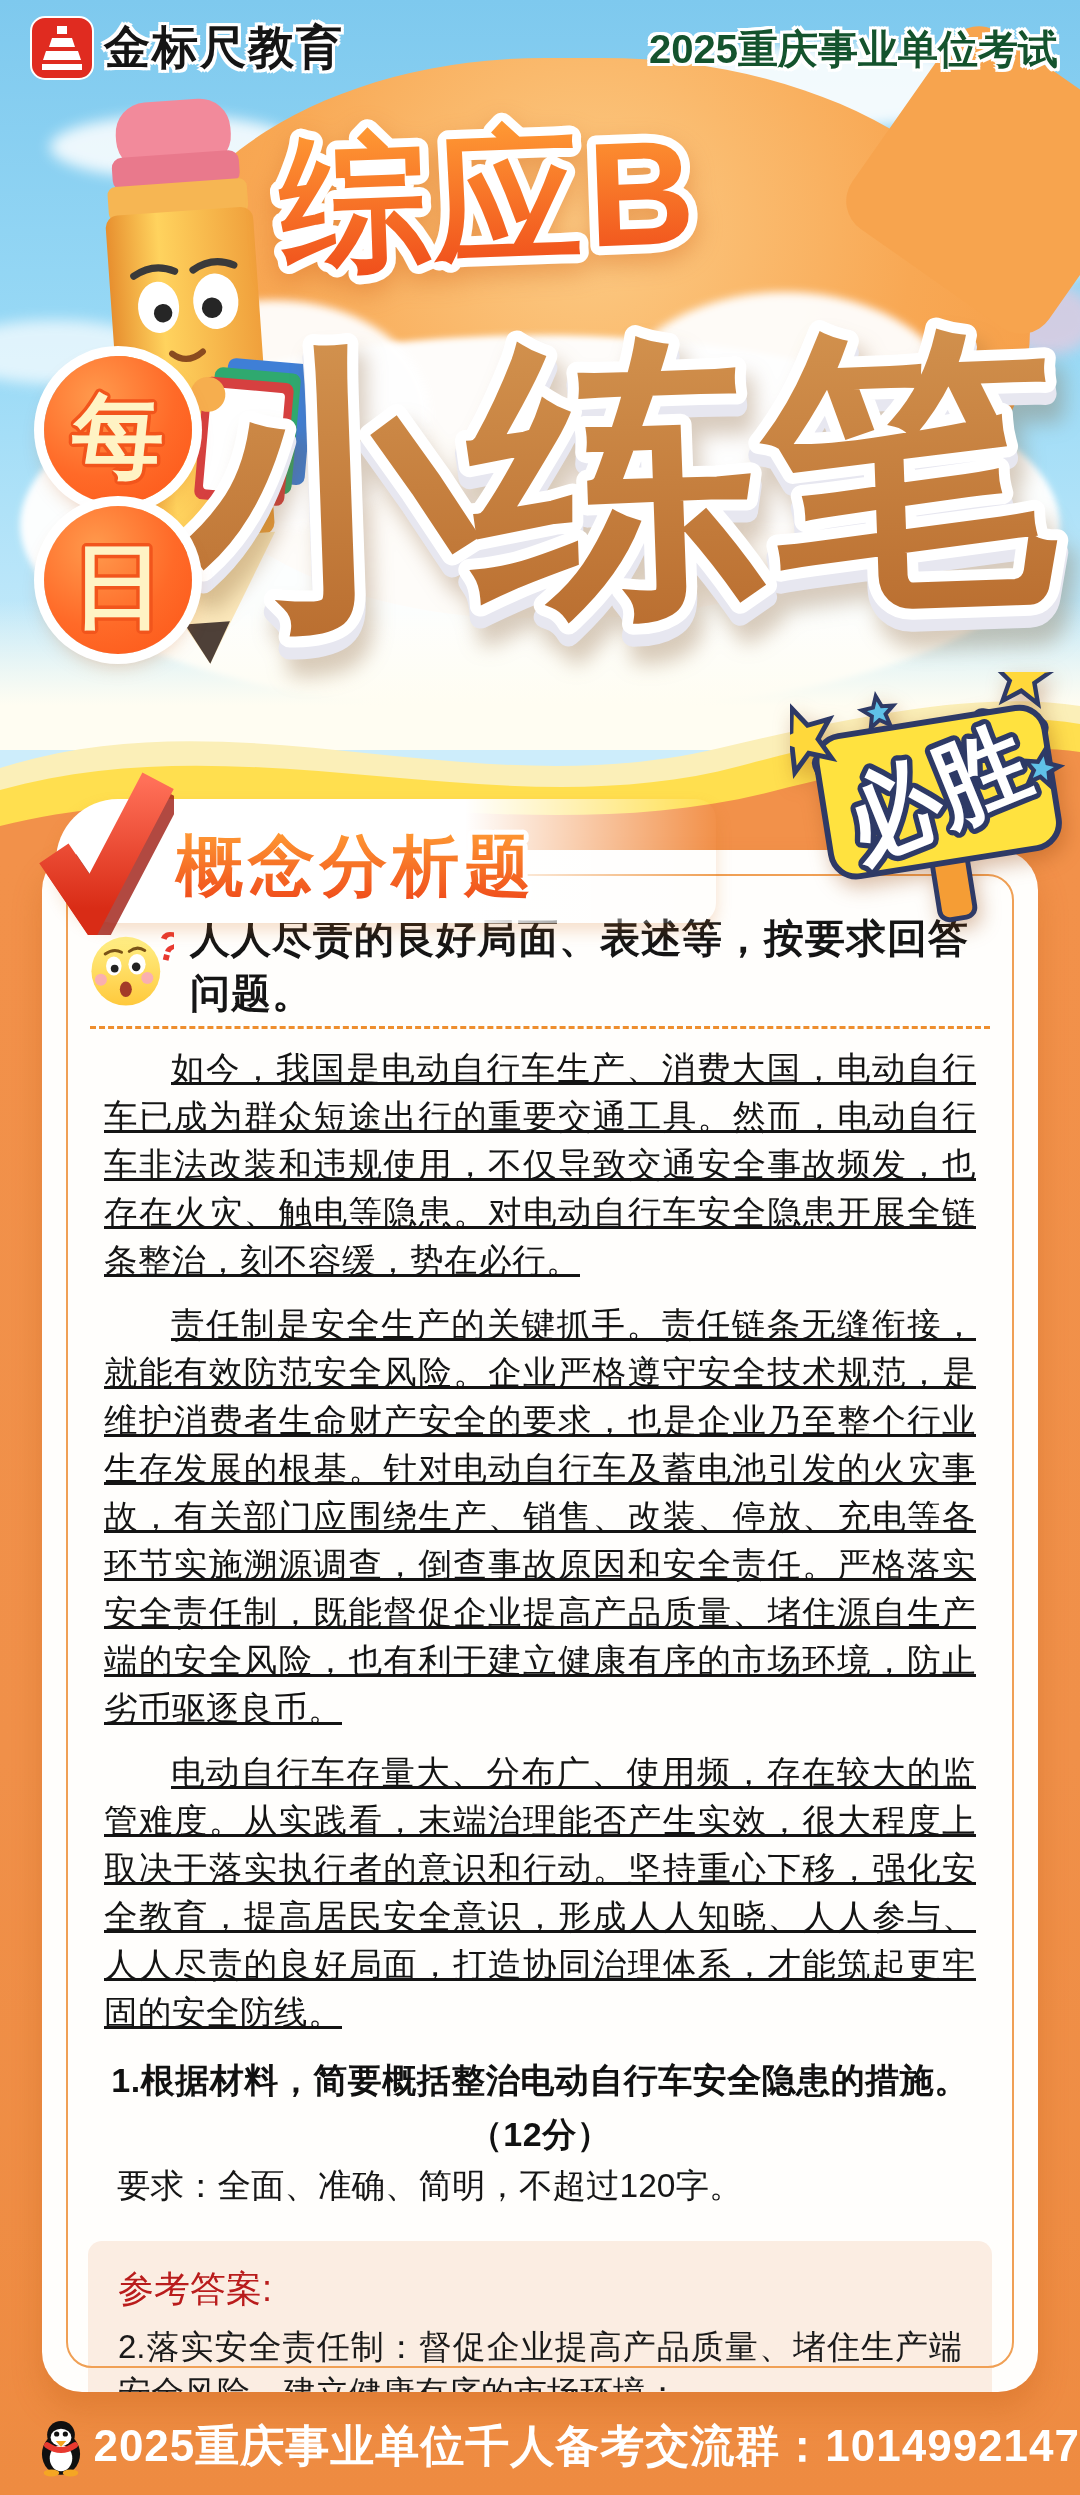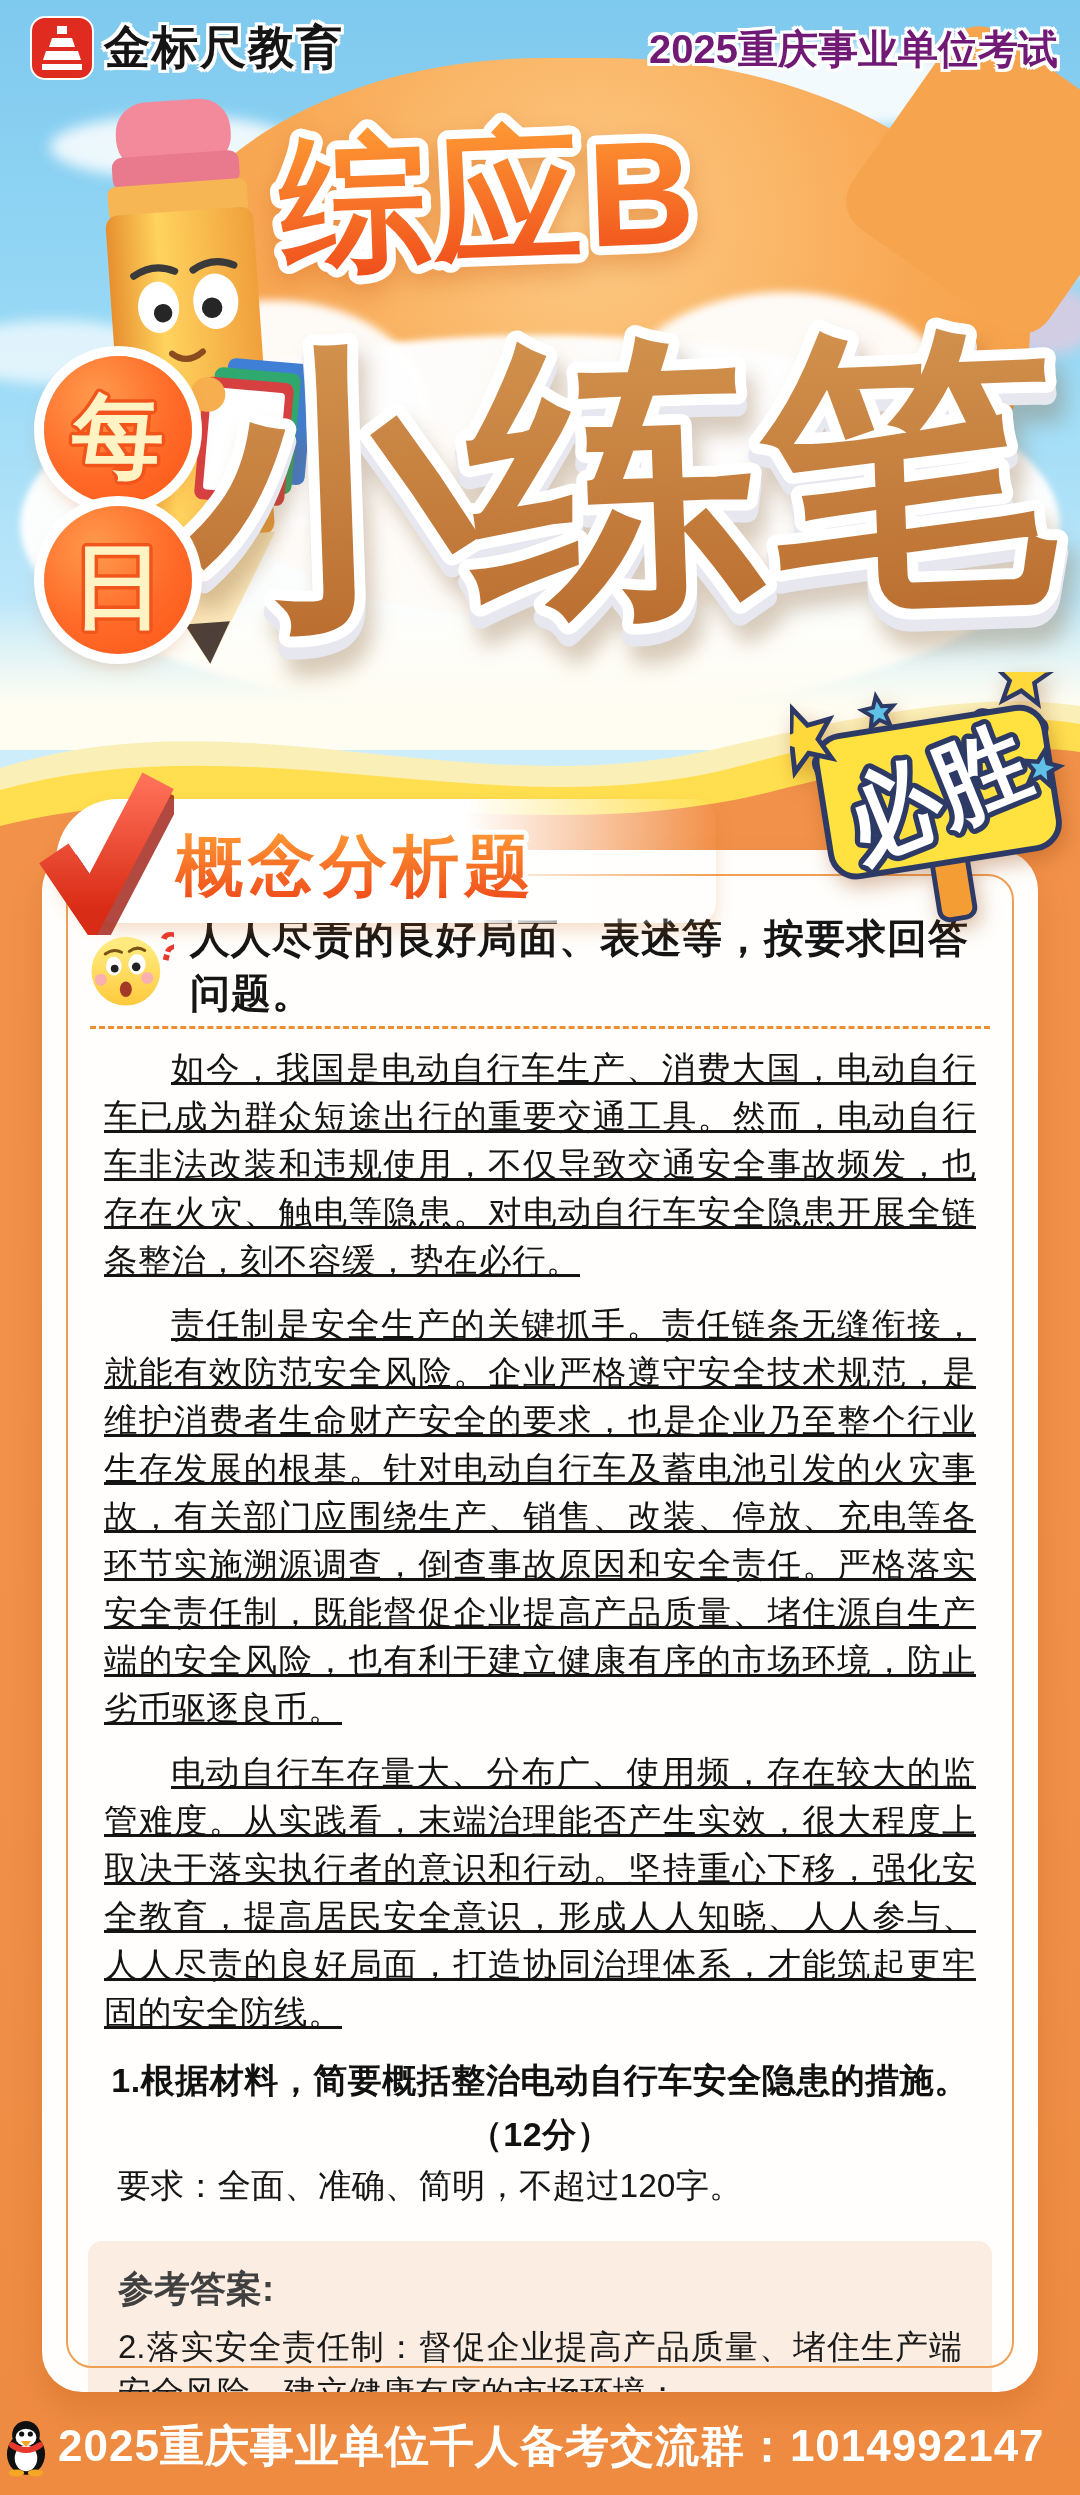--- a/index.html
+++ b/index.html
@@ -18,21 +18,21 @@
   .cloud{position:absolute;background:#fff;border-radius:50%;z-index:1;}
   .wave-svg{position:absolute;left:0;top:640px;width:1080px;height:220px;z-index:2;}
   .bg-orange{position:absolute;left:0;top:852px;width:1080px;height:1643px;z-index:2;
     background:linear-gradient(180deg,#F2914A 0%,#F09049 55%,#EE8B41 100%);}
 
   
   .header{position:absolute;left:0;top:0;width:1080px;height:90px;z-index:6;}
   .brand{position:absolute;left:30px;top:16px;display:flex;align-items:center;gap:10px;}
   .brand-text{font-size:46px;font-weight:800;color:#151515;letter-spacing:2px;
     text-shadow:-3px -3px 0 #fff,3px -3px 0 #fff,-3px 3px 0 #fff,3px 3px 0 #fff,0 -3px 0 #fff,0 3px 0 #fff,-3px 0 0 #fff,3px 0 0 #fff;}
-  .exam-label{position:absolute;right:22px;top:22px;font-size:40px;font-weight:800;color:#701a75;
+  .exam-label{position:absolute;right:22px;top:22px;font-size:40px;font-weight:800;color:#14532d;
     text-shadow:-3px -3px 0 #fff,3px -3px 0 #fff,-3px 3px 0 #fff,3px 3px 0 #fff,0 -3px 0 #fff,0 3px 0 #fff,-3px 0 0 #fff,3px 0 0 #fff;}
 
   
   .pencil-svg{position:absolute;left:52px;top:88px;width:268px;height:585px;z-index:2;}
   .t-subject{position:absolute;left:140px;top:92px;width:700px;height:200px;z-index:3;
     filter:drop-shadow(0 10px 12px rgba(214,108,35,.45));}
   .t-main{position:absolute;left:150px;top:240px;width:930px;height:440px;z-index:3;
     filter:drop-shadow(0 12px 0 #E7E7F0) drop-shadow(8px 18px 10px rgba(130,85,40,.30));}
   .day-badge{position:absolute;left:44px;width:148px;height:148px;border-radius:50%;z-index:4;
     background:radial-gradient(circle at 35% 28%,#FF9A4D 0%,#FF6A28 55%,#FC5517 100%);
@@ -58,26 +58,26 @@
   .prompt-row{display:flex;align-items:center;gap:16px;height:80px;}
   .prompt-row svg{width:86px;height:86px;flex:0 0 auto;}
   .prompt-text{font-size:40px;font-weight:800;color:#151515;letter-spacing:1px;}
   .divider{margin:20px 2px 10px;border-top:3px dashed #EE8E2E;height:0;}
   .material p{margin:16px;font-size:33.5px;line-height:48px;color:#141414;font-weight:500;
     text-indent:2em;text-align:justify;letter-spacing:.5px;text-decoration:underline;}
   .question{margin-top:8px;}
   .q-bold{font-size:34px;font-weight:800;color:#111;line-height:54px;letter-spacing:.5px;text-align:center;}
   .q-req{font-size:33.5px;font-weight:500;color:#161616;line-height:50px;margin-left:29px;}
   .answer{margin-top:30px;background:#FBEDE2;border-radius:14px;padding:24px 30px 26px;}
-  .answer-label{color:#404040;font-size:36px;font-weight:700;margin-bottom:10px;}
+  .answer-label{color:#b91c1c;font-size:36px;font-weight:400;margin-bottom:10px;}
   .answer p{margin:0;font-size:33px;line-height:46px;color:#1A1A1A;font-weight:500;text-align:justify;}
 
   
   .footer{position:absolute;left:0;top:2398px;width:1080px;height:97px;z-index:4;
-    display:flex;align-items:center;justify-content:flex-start;gap:6px;}
+    display:flex;align-items:center;justify-content:flex-end;gap:6px;}
   .footer-text{color:#FFFFFF;font-size:44px;font-weight:800;letter-spacing:1px;}
 </style>
 </head>
 <body>
 
 <svg width="0" height="0" style="position:absolute">
   <defs>
     <linearGradient id="gradTitle" x1="0" y1="0" x2="0" y2="1">
       <stop offset="0" stop-color="#FF9C35"></stop>
         <stop offset="1" stop-color="#EF4A1A"></stop>

